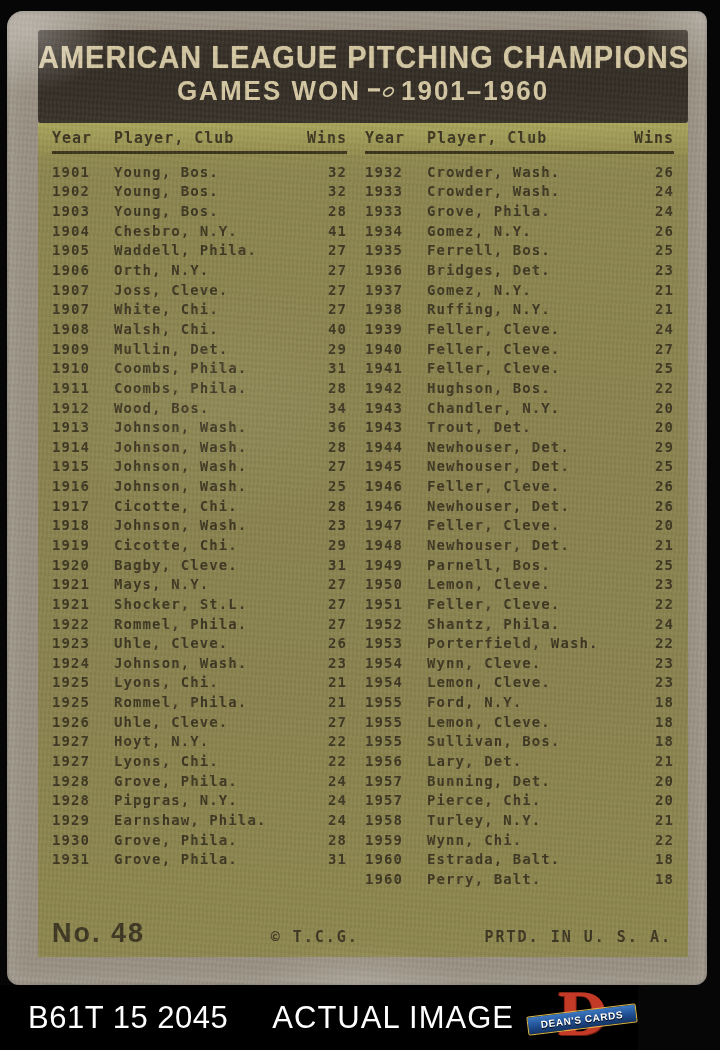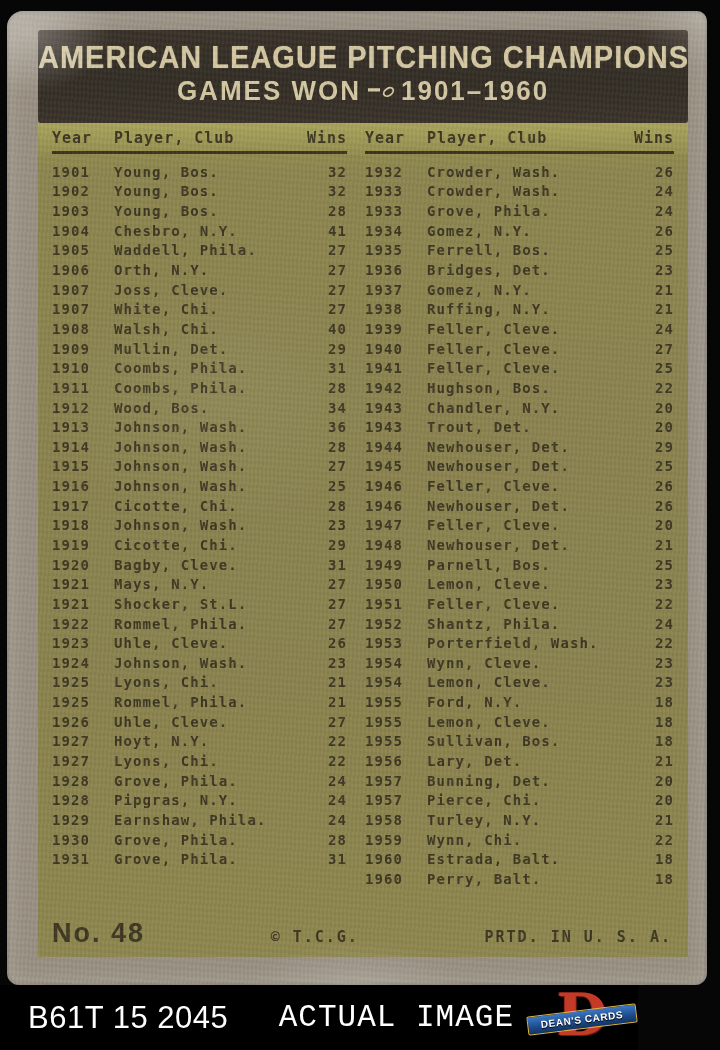--- a/index.html
+++ b/index.html
@@ -75,21 +75,21 @@
   .copyright,.printed{
     font-family:"DejaVu Sans Mono","Liberation Mono",monospace;
     font-weight:700;font-size:15px;letter-spacing:2px;
   }
   
   .bottom-bar{
     position:absolute;left:0;top:985px;width:638px;height:65px;background:#000;
     display:flex;align-items:center;color:#fff;
   }
   .code{font-size:31px;margin-left:28px;letter-spacing:.5px;}
-  .actual{font-size:31px;margin-left:auto;letter-spacing:1px;font-family:Liberation Mono, monospace;}
+  .actual{font-size:31px;margin-left:auto;letter-spacing:1px;}
   .logo{position:relative;width:104px;height:62px;margin:0 4px 0 16px;flex:0 0 auto;}
   .logo-d{
     position:absolute;left:50%;top:50%;transform:translate(-50%,-54%);
     font-family:"DejaVu Serif","Liberation Serif",serif;font-weight:700;font-size:58px;
     color:#c33a27;text-shadow:1px 1px 0 #701c10, -1px 0 0 #8a2416;
   }
   .logo-banner{
     position:absolute;left:-3px;right:-3px;top:23px;height:17px;
     background:linear-gradient(180deg,#3d79c2 0%, #1d4b8e 60%, #143463 100%);
     border:1px solid #d9b74b;border-radius:2px;

